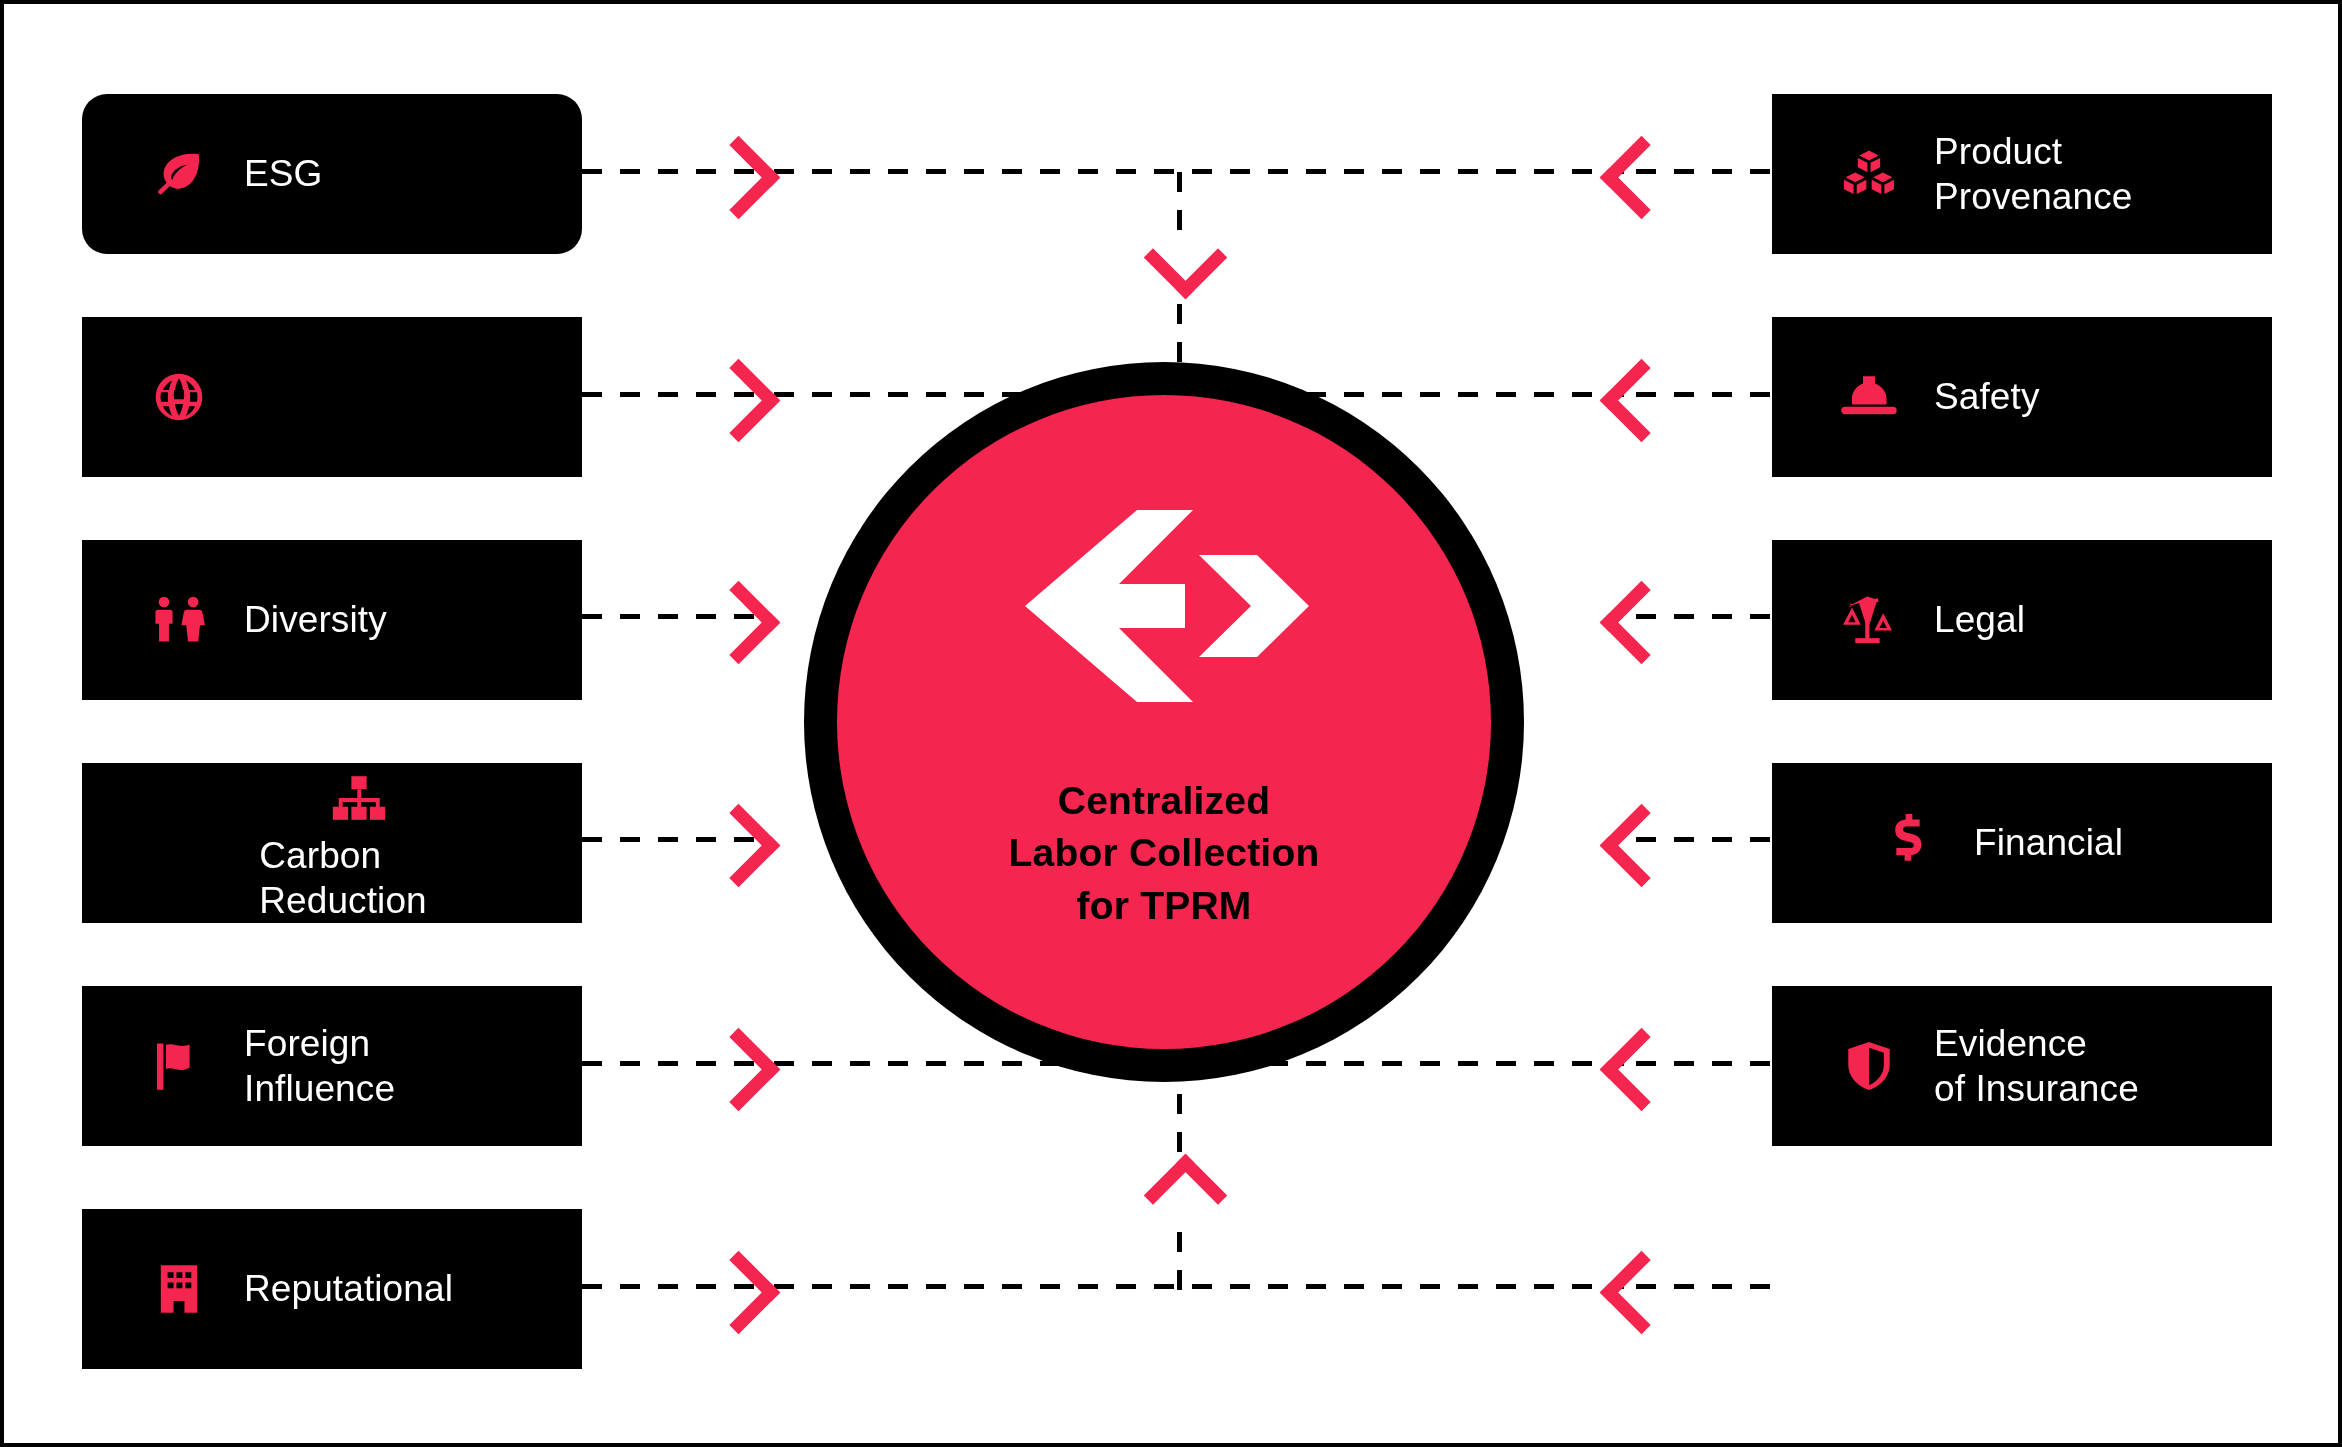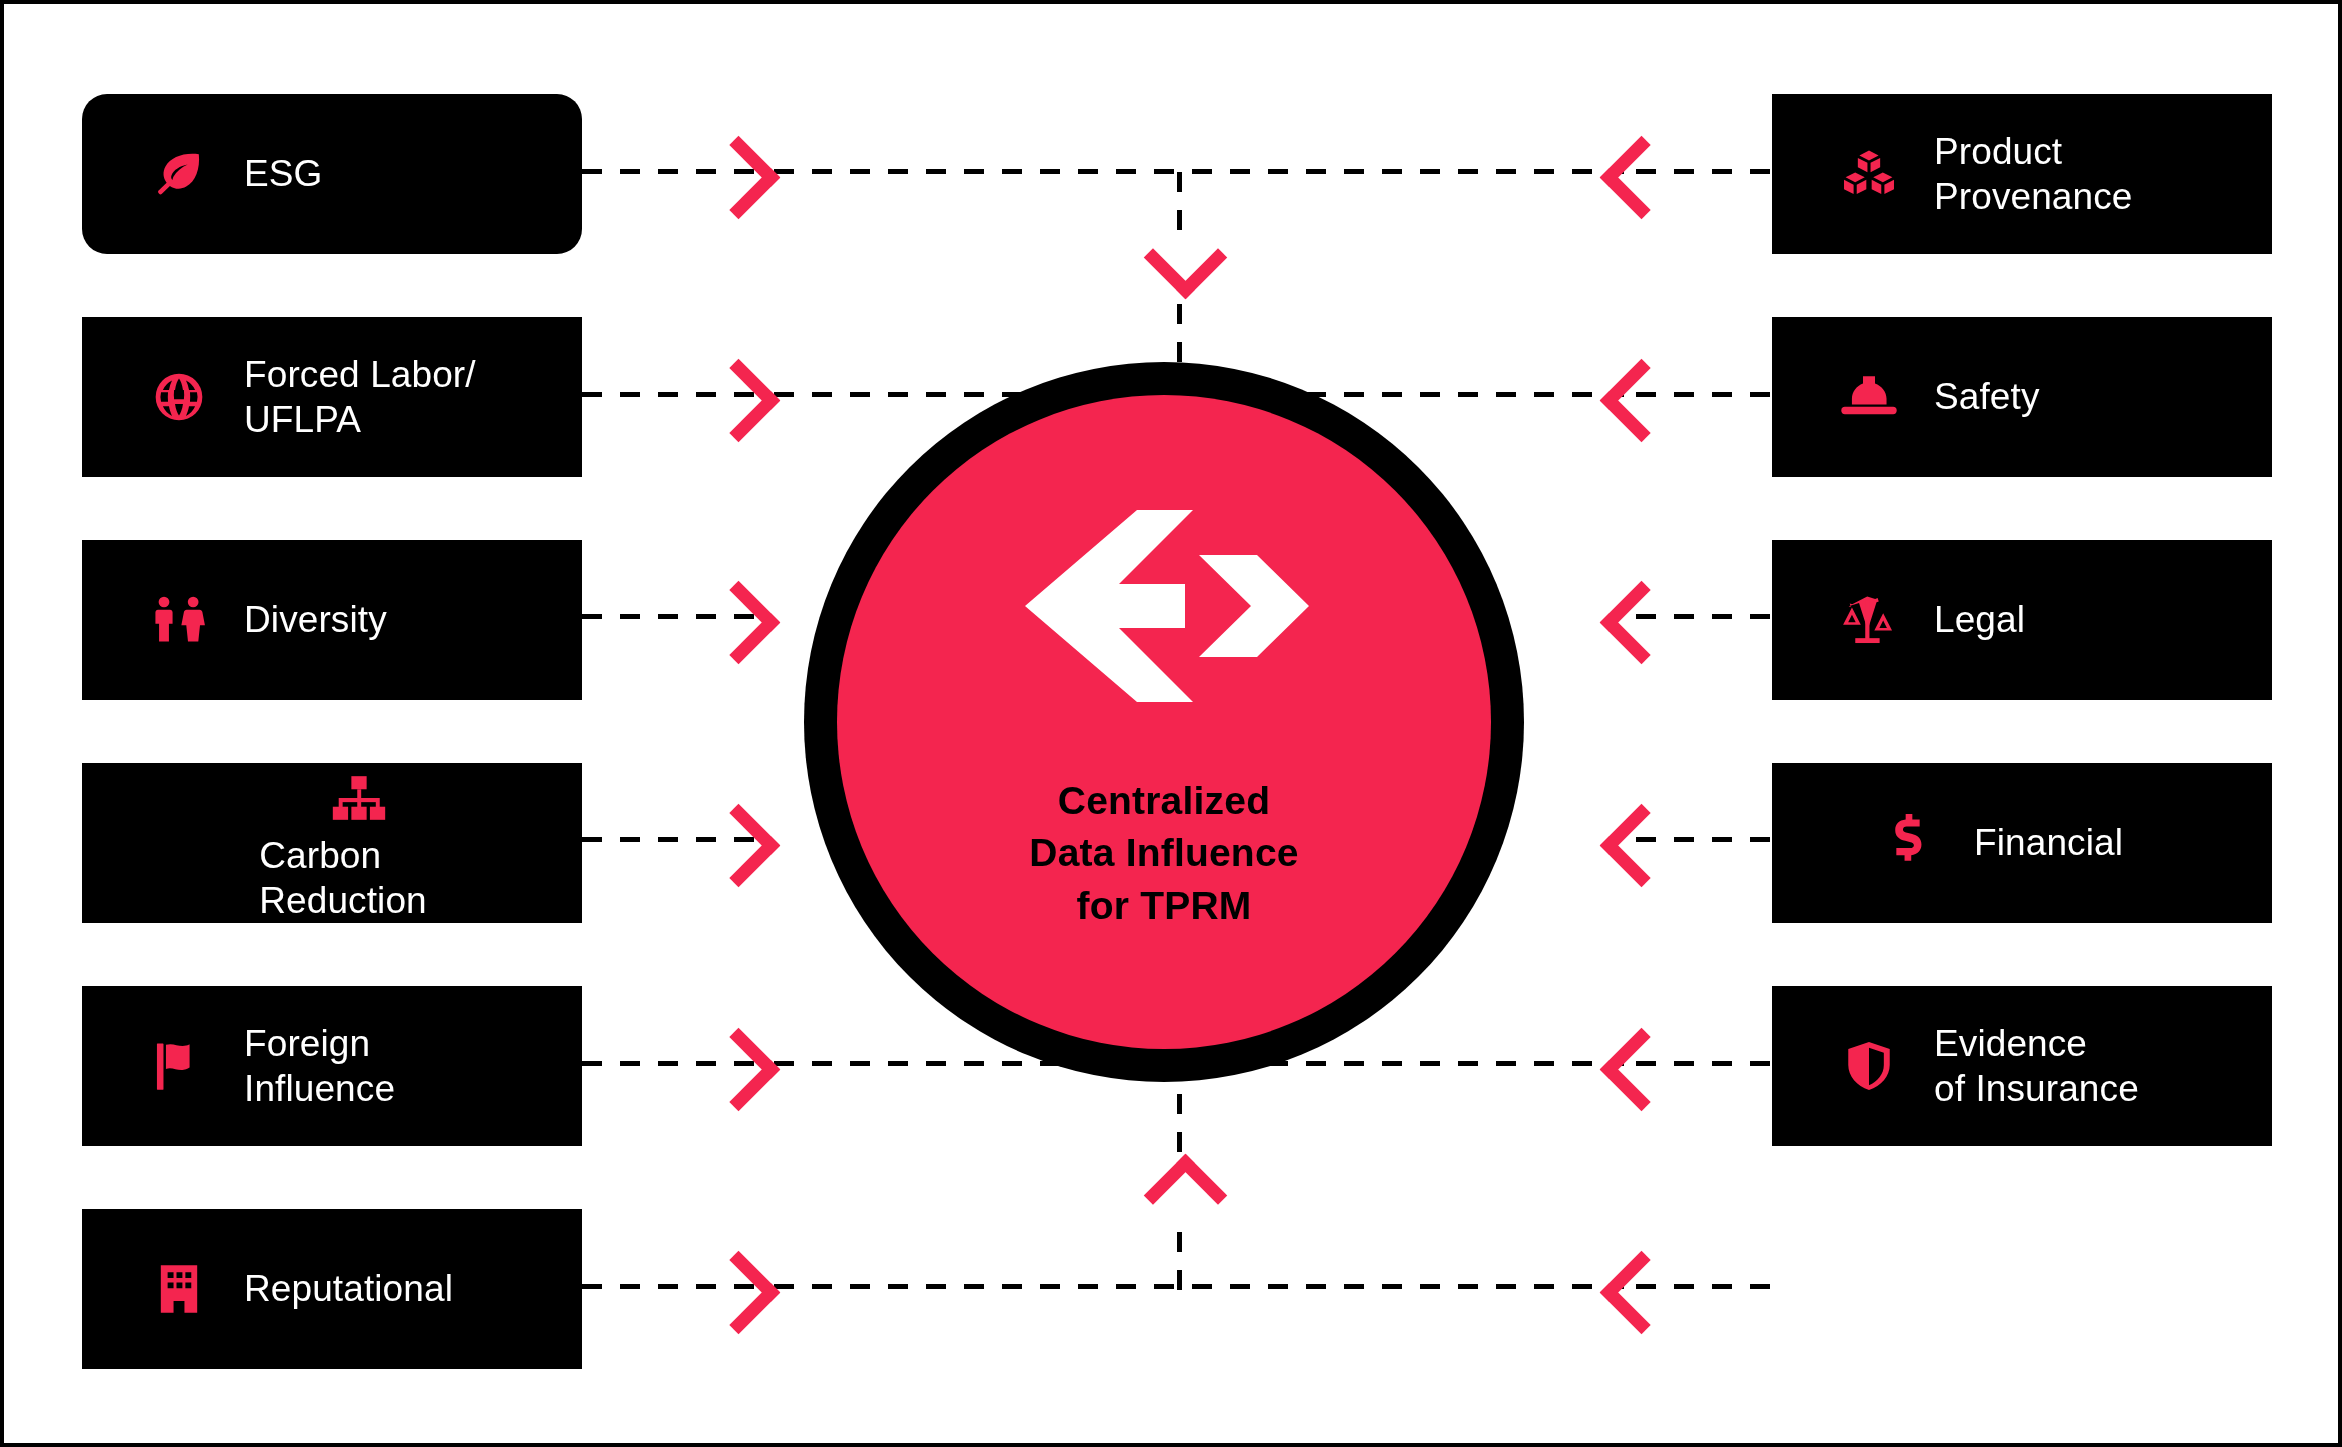--- a/index.html
+++ b/index.html
@@ -211,22 +211,20 @@
       </div>
       <div class="cat-label">ESG</div>
     </div>
 
     <div class="cat-box left" style="top:313px; height:160px;">
       <div class="cat-icon">
         <svg width="56" height="56" viewBox="0 0 24 24" fill="#F4254F">
           <path d="M12 2a10 10 0 1 0 0 20 10 10 0 0 0 0-20zm6.9 7h-2.6a14 14 0 0 0-1.3-4.1A8 8 0 0 1 18.9 9zM12 4.1c.7 1 1.4 2.6 1.7 4.9h-3.4c.3-2.3 1-3.9 1.7-4.9zM4.3 14a8 8 0 0 1 0-4h3a20 20 0 0 0 0 4h-3zm.8 2h2.6c.3 1.6.8 3 1.3 4.1A8 8 0 0 1 5.1 16zm2.6-7H5.1a8 8 0 0 1 3.9-4.1A14 14 0 0 0 7.7 9zM12 19.9c-.7-1-1.4-2.6-1.7-4.9h3.4c-.3 2.3-1 3.9-1.7 4.9zM14.1 13H9.9a18 18 0 0 1 0-4h4.2a18 18 0 0 1 0 4zm.9 7.1c.5-1.1 1-2.5 1.3-4.1h2.6a8 8 0 0 1-3.9 4.1zm1.7-6.1a20 20 0 0 0 0-4h3a8 8 0 0 1 0 4h-3z"></path>
         </svg>
       </div>
-      <div class="cat-label">Forced Labor/
-UFLPA</div>
     </div>
 
     <div class="cat-box left" style="top:536px; height:160px;">
       <div class="cat-icon">
         <svg width="60" height="56" viewBox="0 0 28 24" fill="#F4254F">
           <circle cx="7" cy="3.6" r="2.5"></circle>
           <path d="M4.2 7.2h5.6c.7 0 1.2.6 1.2 1.3v5.2H9.3V22H4.7v-8.3H3V8.5c0-.7.5-1.3 1.2-1.3z"></path>
           <circle cx="20.6" cy="3.6" r="2.5"></circle>
           <path d="M17.6 7.2h6c.7 0 1.2.5 1.3 1.1l1.2 6.2h-2.3L23 22h-4.8l-.8-7.5h-2.3l1.2-6.2c.1-.6.6-1.1 1.3-1.1z"></path>
         </svg>
@@ -332,19 +330,19 @@
       <div id="center-disc">
         <div id="center-logo">
           <svg width="290" height="210" viewBox="0 0 290 210">
 
             <path fill="#ffffff" d="M118 3 h56 L100 77 h66 v44 h-66 l74 74 h-56 L6 99 Z"></path>
 
             <path fill="#ffffff" d="M192 48 h58 l52 51 -52 51 h-58 l52 -51 Z" transform="translate(-12,0)"></path>
           </svg>
         </div>
         <div id="center-text">Centralized
-Data Influence
+Labor Collection
 for TPRM</div>
       </div>
     </div>
 
   </div>
 </div>
 
 </body></html>

